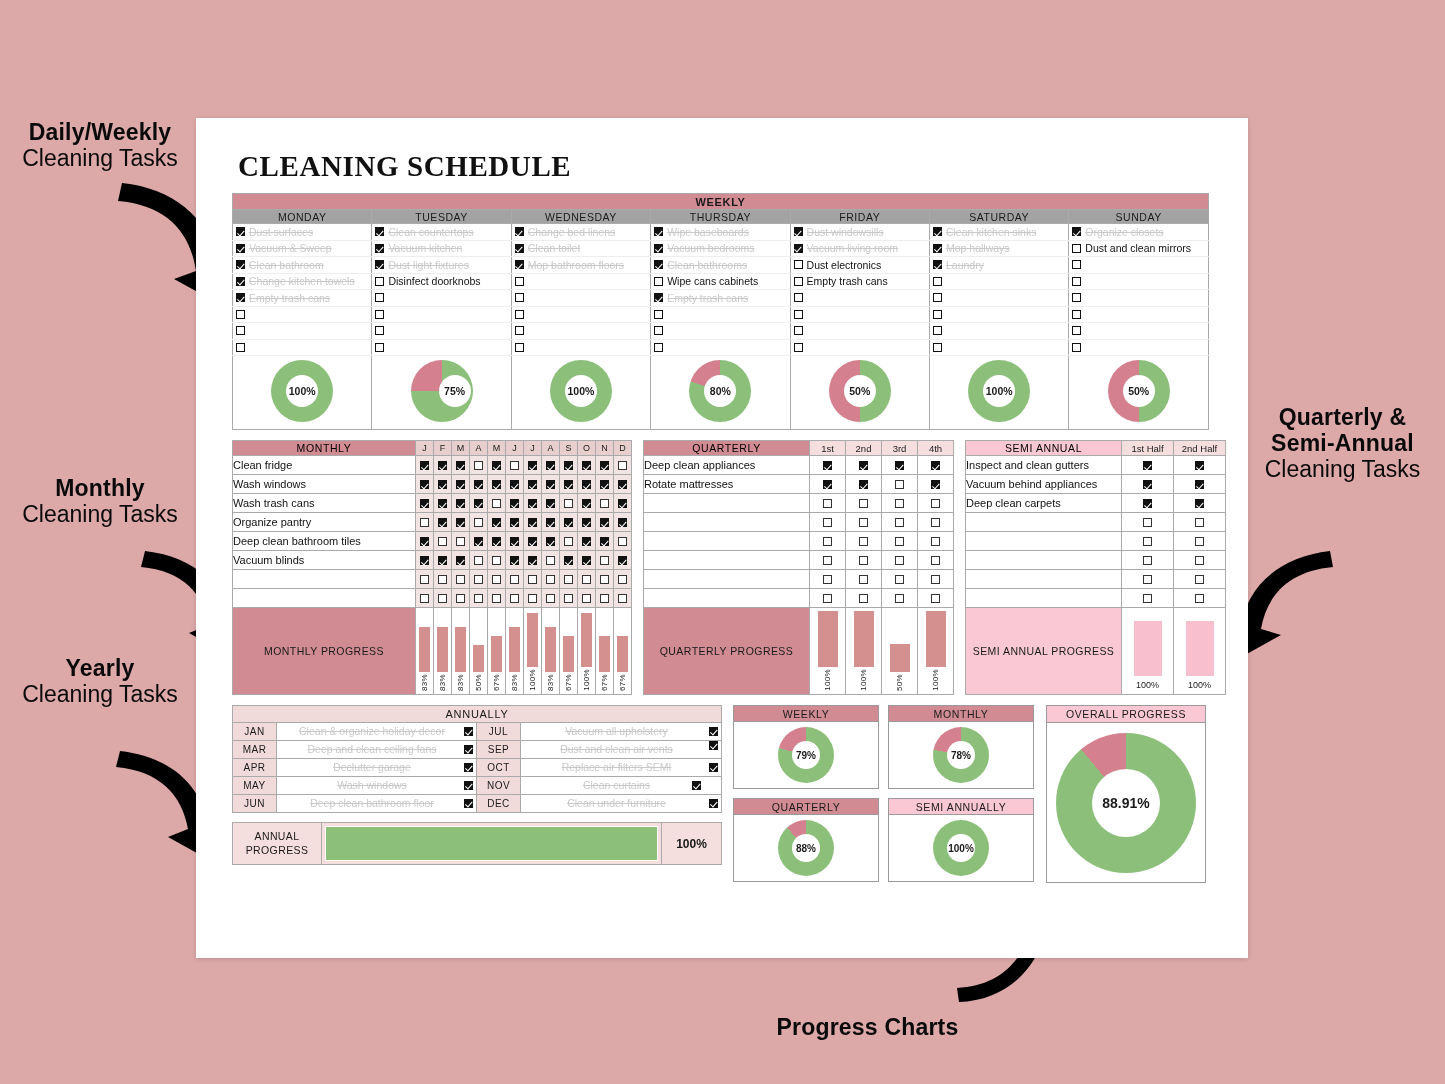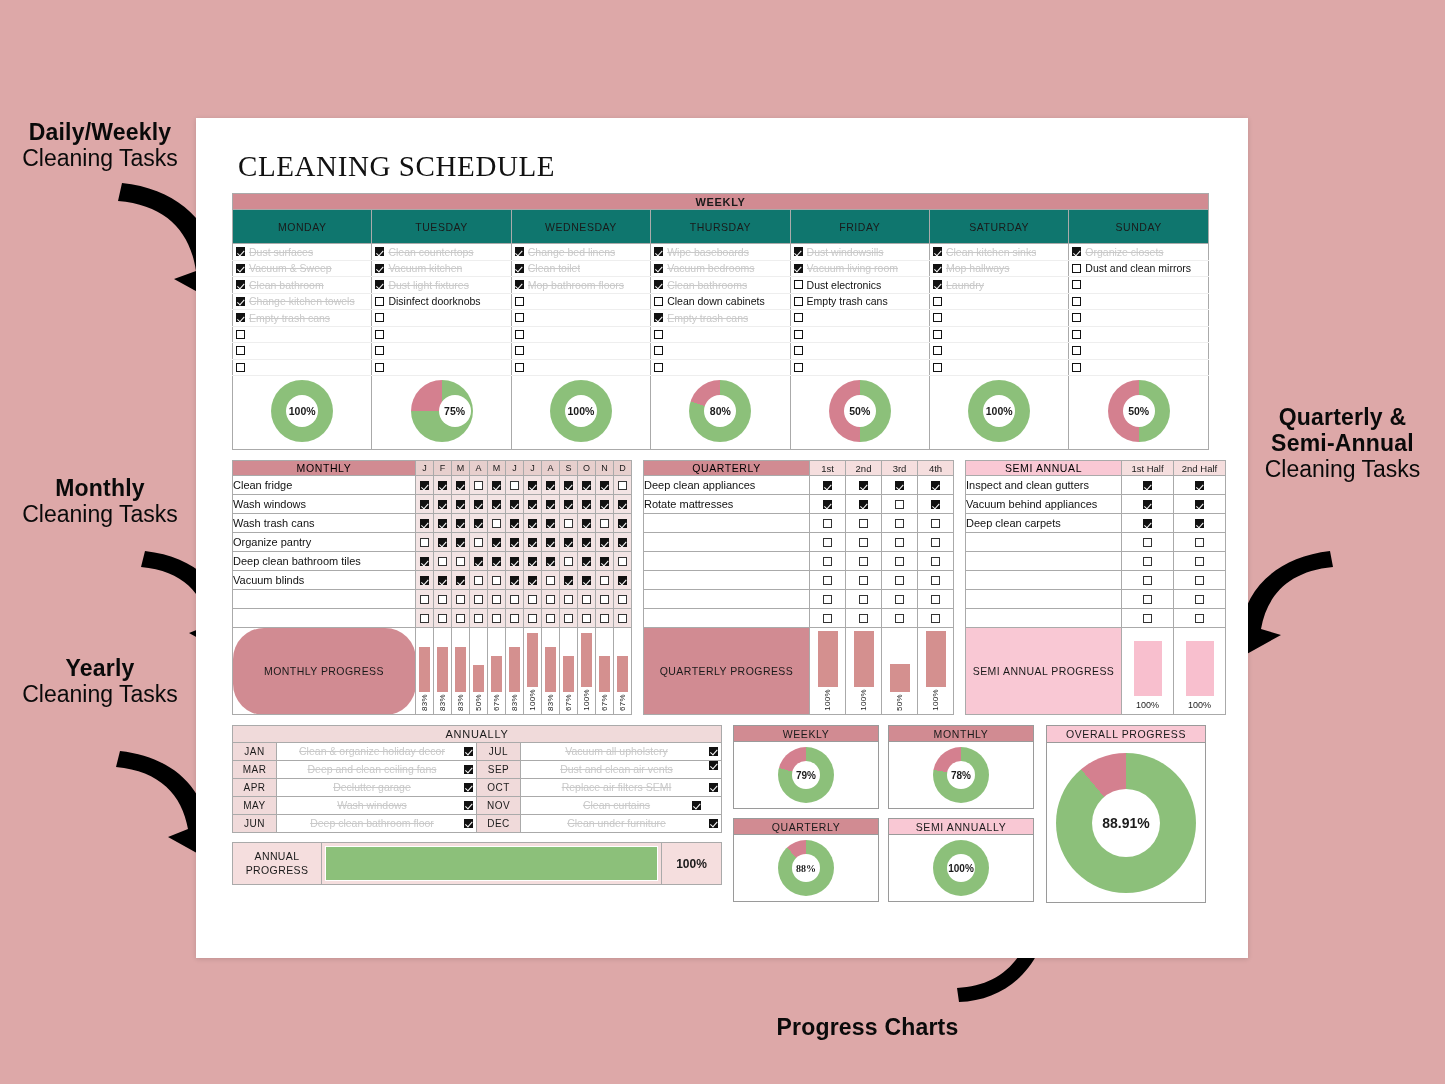--- a/index.html
+++ b/index.html
@@ -32,21 +32,21 @@
   
   .sheet {
     position: absolute;
     left: 196px; top: 118px;
     width: 1052px; height: 840px;
     background: #ffffff;
     box-shadow: 0 1px 5px rgba(0,0,0,.14);
   }
   .sheet-title {
     font-family: "Liberation Serif", serif;
-    font-weight: normal;
+    font-weight: bold;
     font-size: 29px;
     letter-spacing: .6px;
     color: #111;
     margin: 32px 0 10px 42px;
   }
 
   
   .grid { border-collapse: collapse; table-layout: fixed; }
   .grid td, .grid th { border: 1px solid #aaa; padding: 0; }
 
@@ -56,22 +56,22 @@
   .band-pale  { background: #f5dede; }
 
   
   .weekly-wrap { margin: 0 36px; }
   .weekly { width: 976px; }
   .weekly .title-row td {
     background: #d18b92; color: #1a1a1a; text-align: center;
     font-size: 11px; font-weight: bold; letter-spacing: .7px; height: 16px;
   }
   .weekly .day-row td {
-    background: #0f766e; text-align: center; font-size: 10.5px;
-    letter-spacing: .55px; height: 34px; color: #1a1a1a;
+    background: #a3a3a3; text-align: center; font-size: 10.5px;
+    letter-spacing: .55px; height: 14px; color: #1a1a1a;
   }
   .weekly .task-cell { height: 16.5px; padding: 0 2px 0 3px; vertical-align: middle; }
   .weekly .task-cell { border-left: 1px solid #aaa; border-right: 1px solid #aaa;
                        border-top: none; border-bottom: 1px solid #eee; }
   .tline { display: flex; align-items: center; gap: 4px; }
   .tlabel { font-size: 10.5px; color: #111; white-space: nowrap;
             overflow: hidden; text-overflow: clip; }
   .tlabel.done { color: #c9c9c9; text-decoration: line-through; text-decoration-color:#c9c9c9;}
   .cbx { width: 9px; height: 9px; border: 1.6px solid #111; flex: 0 0 9px;
          background: #fff; position: relative; }
@@ -353,21 +353,21 @@
             </td>
             <td class="task-cell">
               <div class="tline">
                 <span class="cbx"></span>
                 <span class="tlabel"></span>
               </div>
             </td>
             <td class="task-cell">
               <div class="tline">
                 <span class="cbx"></span>
-                <span class="tlabel">Clean down cabinets</span>
+                <span class="tlabel">Wipe cans cabinets</span>
               </div>
             </td>
             <td class="task-cell">
               <div class="tline">
                 <span class="cbx"></span>
                 <span class="tlabel">Empty trash cans</span>
               </div>
             </td>
             <td class="task-cell">
               <div class="tline">
@@ -715,21 +715,21 @@
             <td class="cb-cell band-pale" style="background: rgb(243, 228, 228);"><span class="cbx2"></span></td>
             <td class="cb-cell band-pale" style="background: rgb(243, 228, 228);"><span class="cbx2"></span></td>
             <td class="cb-cell band-pale" style="background: rgb(243, 228, 228);"><span class="cbx2"></span></td>
             <td class="cb-cell band-pale" style="background: rgb(243, 228, 228);"><span class="cbx2"></span></td>
             <td class="cb-cell band-pale" style="background: rgb(243, 228, 228);"><span class="cbx2"></span></td>
             <td class="cb-cell band-pale" style="background: rgb(243, 228, 228);"><span class="cbx2"></span></td>
           </tr>
         </tbody>
       <tbody>
           <tr id="monthly-progress-row">
-            <td class="band-dark prog-label" style="height: 86px; border-radius: 31px;">MONTHLY PROGRESS</td>
+            <td class="band-dark prog-label" style="height: 86px;">MONTHLY PROGRESS</td>
             <td class="barcell">
               <div style="height: 86px; display: flex; flex-direction: column; justify-content: flex-end; align-items: center;">
                 <div class="bar" style="width: 11px; height: 44.82px;"></div>
                 <div class="barlbl-v">83%</div>
               </div>
             </td>
             <td class="barcell">
               <div style="height: 86px; display: flex; flex-direction: column; justify-content: flex-end; align-items: center;">
                 <div class="bar" style="width: 11px; height: 44.82px;"></div>
                 <div class="barlbl-v">83%</div>
@@ -1108,21 +1108,21 @@
         <div class="card" style="width: 146px; height: 84px;">
           <div class="card-head band-dark" style="height: 16px; line-height: 16px;">MONTHLY</div>
           <div class="card-body" style="height: 66px;">
             <div class="donut" style="width: 56px; height: 56px; background: conic-gradient(rgb(140, 192, 122) 0deg, rgb(140, 192, 122) 280.8deg, rgb(212, 128, 143) 280.8deg, rgb(212, 128, 143) 360deg);">
               <div class="hole" style="width: 28px; height: 28px; left: 14px; top: 14px; font-size: 10px;">78%</div>
             </div>
           </div>
         </div>
         <div class="card" style="width: 146px; height: 84px;">
           <div class="card-head band-dark" style="height: 16px; line-height: 16px;">QUARTERLY</div>
-          <div class="card-body" style="height: 66px; font-family: Liberation Serif, serif;">
+          <div class="card-body" style="height: 66px;">
             <div class="donut" style="width: 56px; height: 56px; background: conic-gradient(rgb(140, 192, 122) 0deg, rgb(140, 192, 122) 316.8deg, rgb(212, 128, 143) 316.8deg, rgb(212, 128, 143) 360deg);">
               <div class="hole" style="width: 28px; height: 28px; left: 14px; top: 14px; font-size: 10px;">88%</div>
             </div>
           </div>
         </div>
         <div class="card" style="width: 146px; height: 84px;">
           <div class="card-head band-light" style="height: 16px; line-height: 16px;">SEMI ANNUALLY</div>
           <div class="card-body" style="height: 66px;">
             <div class="donut" style="width: 56px; height: 56px; background: conic-gradient(rgb(140, 192, 122) 0deg, rgb(140, 192, 122) 360deg, rgb(212, 128, 143) 360deg, rgb(212, 128, 143) 360deg);">
               <div class="hole" style="width: 28px; height: 28px; left: 14px; top: 14px; font-size: 10px;">100%</div>

